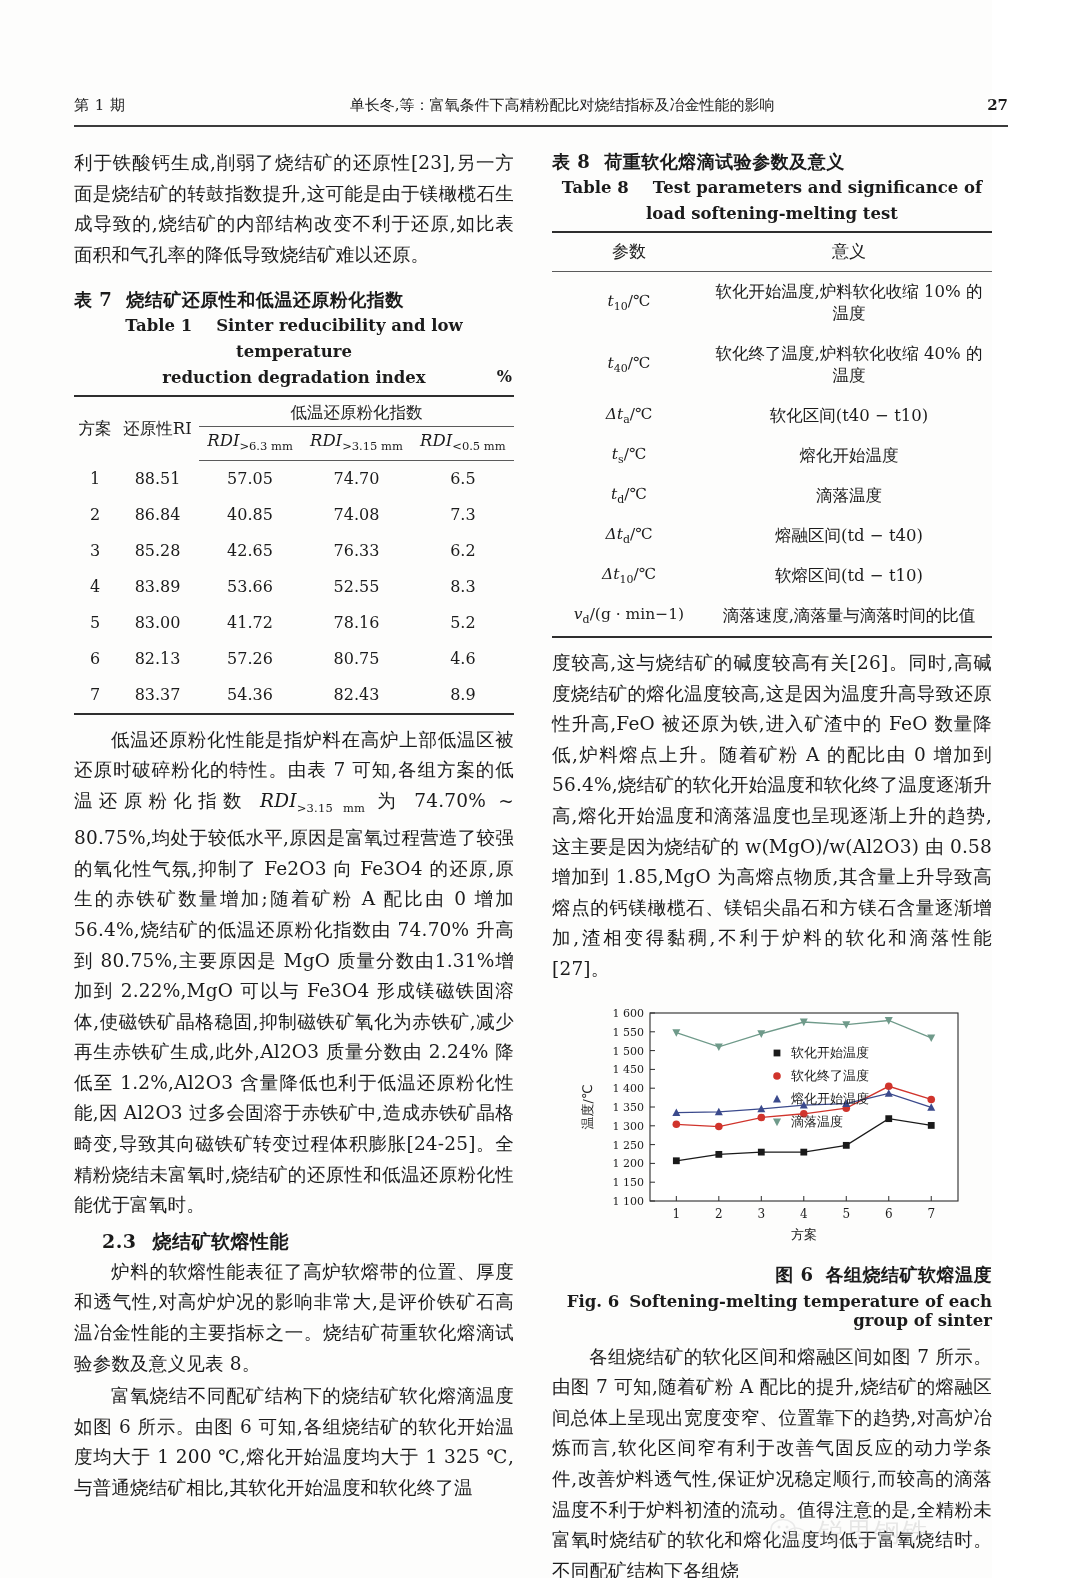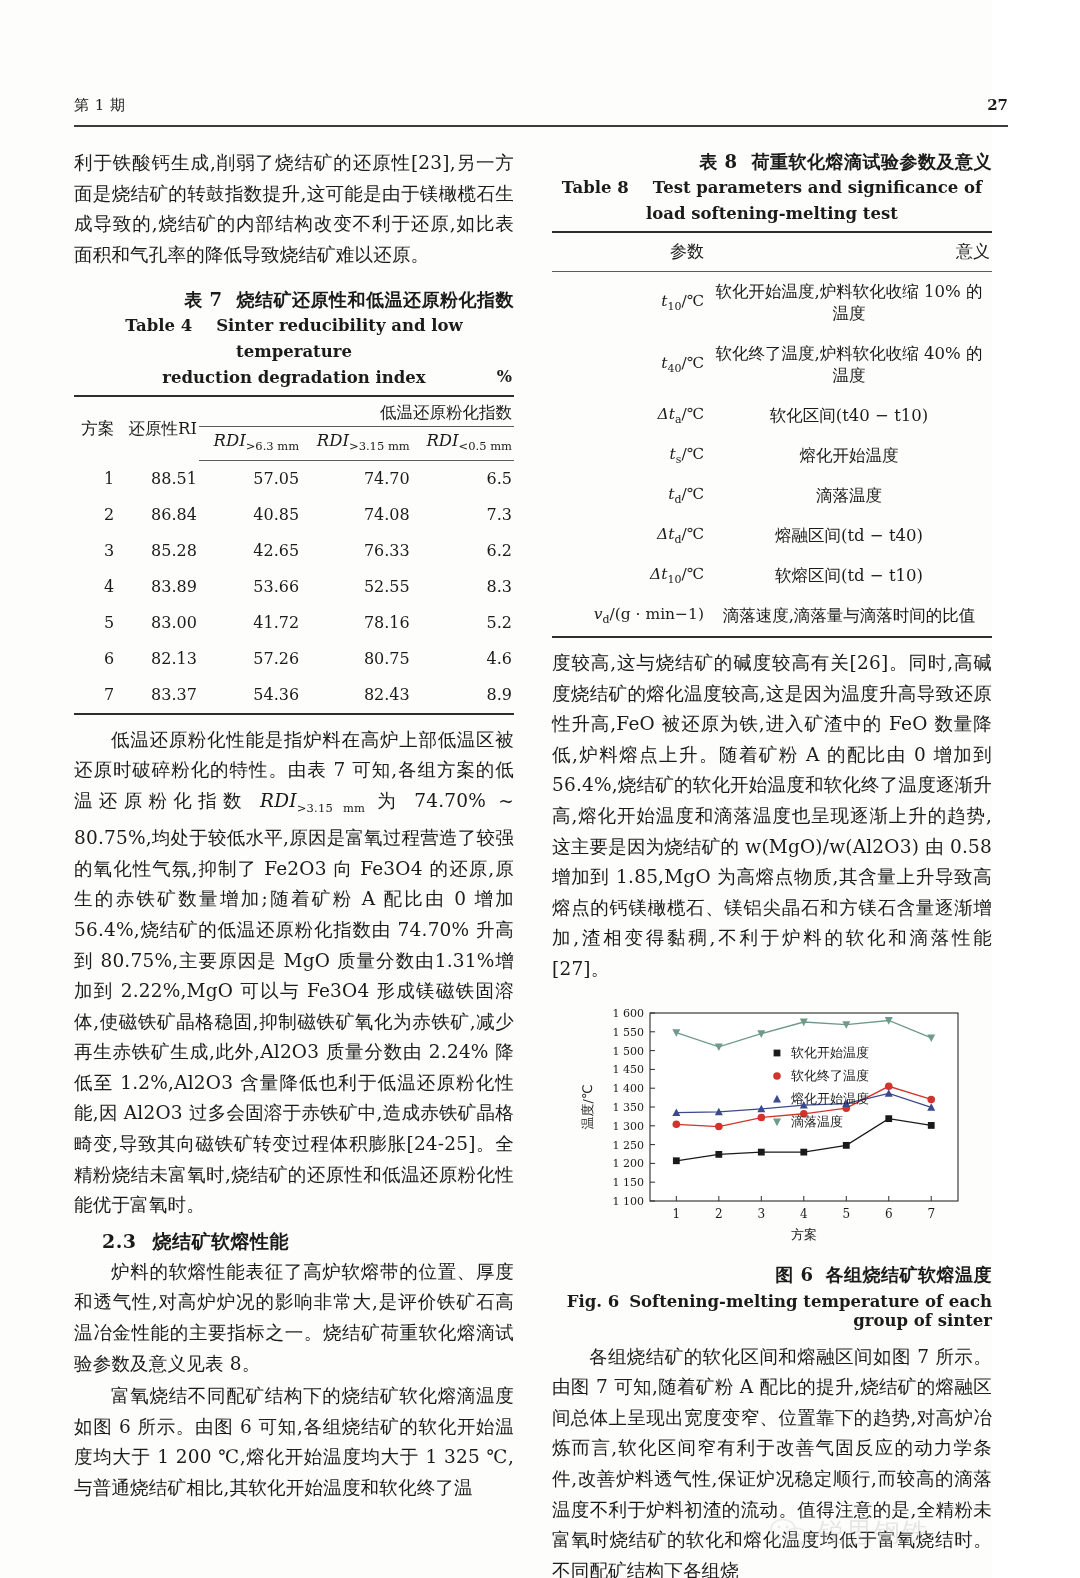--- a/index.html
+++ b/index.html
@@ -71,21 +71,21 @@
     margin: 8px 0 2px 0;
     font-size: 19px;
     font-weight: bold;
     letter-spacing: .5px;
   }
   h3.sec .num { margin-right: 16px; margin-left: 28px; }
 
   
   .tblock { margin: 16px 0 10px 0; }
   .tcap-cn {
-    text-align: right;
+    text-align: left;
     font-size: 18px; font-weight: bold;
     line-height: 27px;
     letter-spacing: .5px;
   }
   .tcap-cn .tnum { margin-right: 14px; }
   .tcap-en {
     text-align: center;
     font-size: 16.5px; font-weight: bold;
     line-height: 26px;
     font-family: "DejaVu Serif", "Liberation Serif", serif;
@@ -100,21 +100,21 @@
   table.sci {
     border-collapse: collapse;
     width: 100%;
     margin-top: 4px;
     font-size: 15.5px;
   }
   table.sci .rule-hd { border-top: 2.2px solid #2e2e2e; }
   table.sci .rule-mid td, table.sci .rule-mid th { border-bottom: 1px solid #5b5b5b; }
   table.sci .rule-bot { border-bottom: 2.2px solid #2e2e2e; }
   table.sci th, table.sci td {
-    text-align: right;
+    text-align: center;
     padding: 5px 2px;
     font-weight: normal;
   }
 
   
   #table7 th.scheme, #table7 th.ri {
     vertical-align: middle;
   }
   #table7 .grp-head {
     border-bottom: 1px solid #5b5b5b;
@@ -165,34 +165,35 @@
     font-family: "DejaVu Sans", "Liberation Sans", sans-serif;
   }
 </style>
 </head>
 <body>
 
 <div class="page">
 
   <div class="runhead">
     <span class="rh-left">第 1 期</span>
+    <span class="rh-center">单长冬,等：富氧条件下高精粉配比对烧结指标及冶金性能的影响</span>
     <span class="rh-right">27</span>
   </div>
   <div class="rule-top"></div>
 
   <div class="col col-left">
 
     <p class="body"><span>利于铁酸钙生成,削弱了烧结矿的还原性[23],另一方面是烧结矿的转鼓指数提升,这可能是由于镁橄榄石生成导致的,烧结矿的内部结构改变不利于还原,如比表面积和气孔率的降低导致烧结矿难以还原。</span></p>
 
     <div class="tblock">
       <div class="tcap-cn">
         <span class="tnum">表 7</span><span>烧结矿还原性和低温还原粉化指数</span>
       </div>
       <div class="tcap-en">
-        <span class="tnum">Table 4</span><span>Sinter reducibility and low temperature</span>
+        <span class="tnum">Table 1</span><span>Sinter reducibility and low temperature</span>
       </div>
       <div class="tcap-en tcap-en-wrap">
         <span>reduction degradation index</span>
         <span class="unit-pct">%</span>
       </div>
 
       <table class="sci" id="table7">
         <tbody>
             <tr class="rule-hd">
           <th class="scheme" rowspan="2">方案</th>

